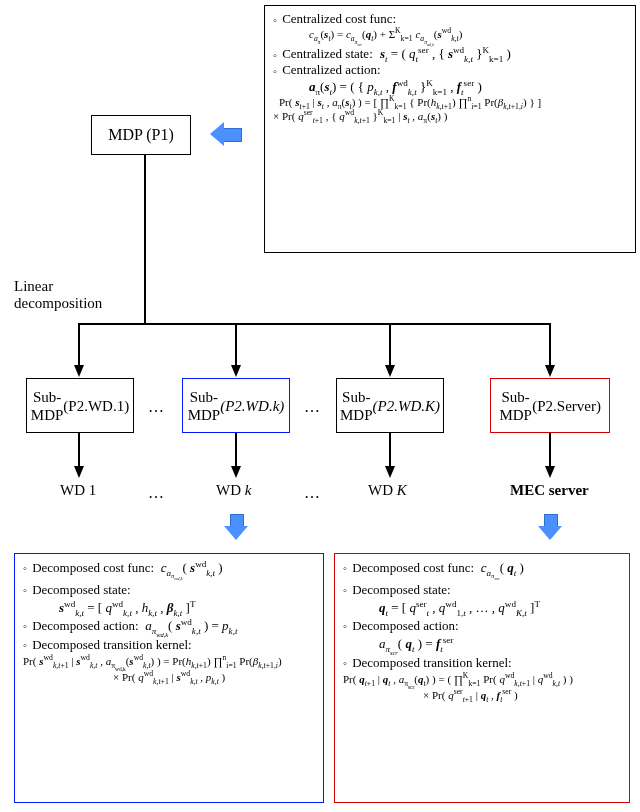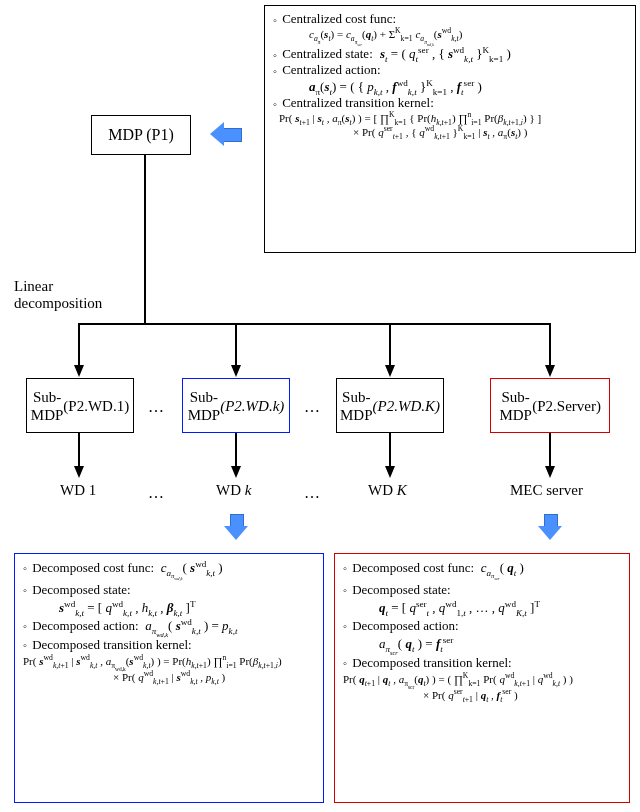--- a/index.html
+++ b/index.html
@@ -148,26 +148,25 @@
   <div class="frm-row indent small">
     <span class="math">c<sub>a<sub>π</sub></sub></span>(<b><i>s</i></b><sub><i>t</i></sub>) = <span class="math">c<sub>a<sub>π<sub>scr</sub></sub></sub></span>(<b><i>q</i></b><sub><i>t</i></sub>) + Σ<span class="small"><sup>K</sup><sub>k=1</sub></span> <span class="math">c<sub>a<sub>π<sub>wd,k</sub></sub></sub></span>(<b><i>s</i></b><sup>wd</sup><sub><i>k,t</i></sub>)
   </div>
   <div class="frm-row"><span class="circ">◦</span> <span>Centralized state:</span>
     <span style="margin-left:4px;"><b><i>s</i></b><sub><i>t</i></sub> = ( <i>q</i><sub><i>t</i></sub><sup>ser</sup> , { <b><i>s</i></b><sup>wd</sup><sub><i>k,t</i></sub> }<sup>K</sup><sub>k=1</sub> )</span>
   </div>
   <div class="frm-row"><span class="circ">◦</span> <span>Centralized action:</span></div>
   <div class="frm-row indent">
     <b><i>a</i></b><sub>π</sub>(<b><i>s</i></b><sub><i>t</i></sub>) = ( { <i>p</i><sub><i>k,t</i></sub> , <b><i>f</i></b><sup>wd</sup><sub><i>k,t</i></sub> }<sup>K</sup><sub>k=1</sub> , <b><i>f</i></b><sub><i>t</i></sub><sup>ser</sup> )
   </div>
-  <div class="frm-row"><span class="circ">◦</span> <span>Centralized transition kernel:</span></div>
   <div class="frm-row small" style="margin-left:6px;">
     Pr( <b><i>s</i></b><sub><i>t</i>+1</sub> | <b><i>s</i></b><sub><i>t</i></sub> , <i>a</i><sub>π</sub>(<b><i>s</i></b><sub><i>t</i></sub>) ) =
     [ ∏<sup>K</sup><sub>k=1</sub> { Pr(<i>h</i><sub><i>k,t</i>+1</sub>) ∏<sup>n</sup><sub>i=1</sub> Pr(<i>β</i><sub><i>k,t</i>+1,<i>i</i></sub>) } ]
   </div>
-  <div class="frm-row small" style="margin-left:80px;font-family:Liberation Serif, serif;">
+  <div class="frm-row small" style="font-family:Liberation Serif, serif;">
     × Pr( <i>q</i><sup>ser</sup><sub><i>t</i>+1</sub> , { <i>q</i><sup>wd</sup><sub><i>k,t</i>+1</sub> }<sup>K</sup><sub>k=1</sub> | <b><i>s</i></b><sub><i>t</i></sub> , <i>a</i><sub>π</sub>(<b><i>s</i></b><sub><i>t</i></sub>) )
   </div>
 </div>
 
 <div class="box mdp-box">
   <span>MDP (P1)</span>
 </div>
 
 <div class="blue-arrow" style="left:212px;top:124px;"></div>
 
@@ -211,21 +210,21 @@
 <div class="line" style="left:235px;top:433px;width:1.5px;height:35px;"></div>
 <div class="ar-down" style="left:230.5px;top:466px;"></div>
 <div class="line" style="left:389px;top:433px;width:1.5px;height:35px;"></div>
 <div class="ar-down" style="left:384.5px;top:466px;"></div>
 <div class="line" style="left:549px;top:433px;width:1.5px;height:35px;"></div>
 <div class="ar-down" style="left:544.5px;top:466px;"></div>
 
 <div class="label-txt" style="left:60px;top:482px;">WD 1</div>
 <div class="label-txt" style="left:216px;top:482px;"><span>WD <i>k</i></span></div>
 <div class="label-txt" style="left:368px;top:482px;"><span>WD <i>K</i></span></div>
-<div class="label-txt" style="left:510px;top:482px;">MEC server</div>
+<div class="label-txt" style="left:510px;top:482px;font-weight:bold;">MEC server</div>
 
 <div class="dots" style="left:148px;top:484px;">…</div>
 <div class="dots" style="left:304px;top:484px;">…</div>
 
 <div class="blue-arrow down" style="left:226px;top:514px;"></div>
 <div class="blue-arrow down" style="left:540px;top:514px;"></div>
 
 <div class="box blue-box">
   <div class="frm-row"><span class="circ">◦</span> <span>Decomposed cost func:</span>
     &nbsp;<span class="math">c<sub>a<sub>π<sub>wd,k</sub></sub></sub></span>( <b><i>s</i></b><sup>wd</sup><sub><i>k,t</i></sub> )

